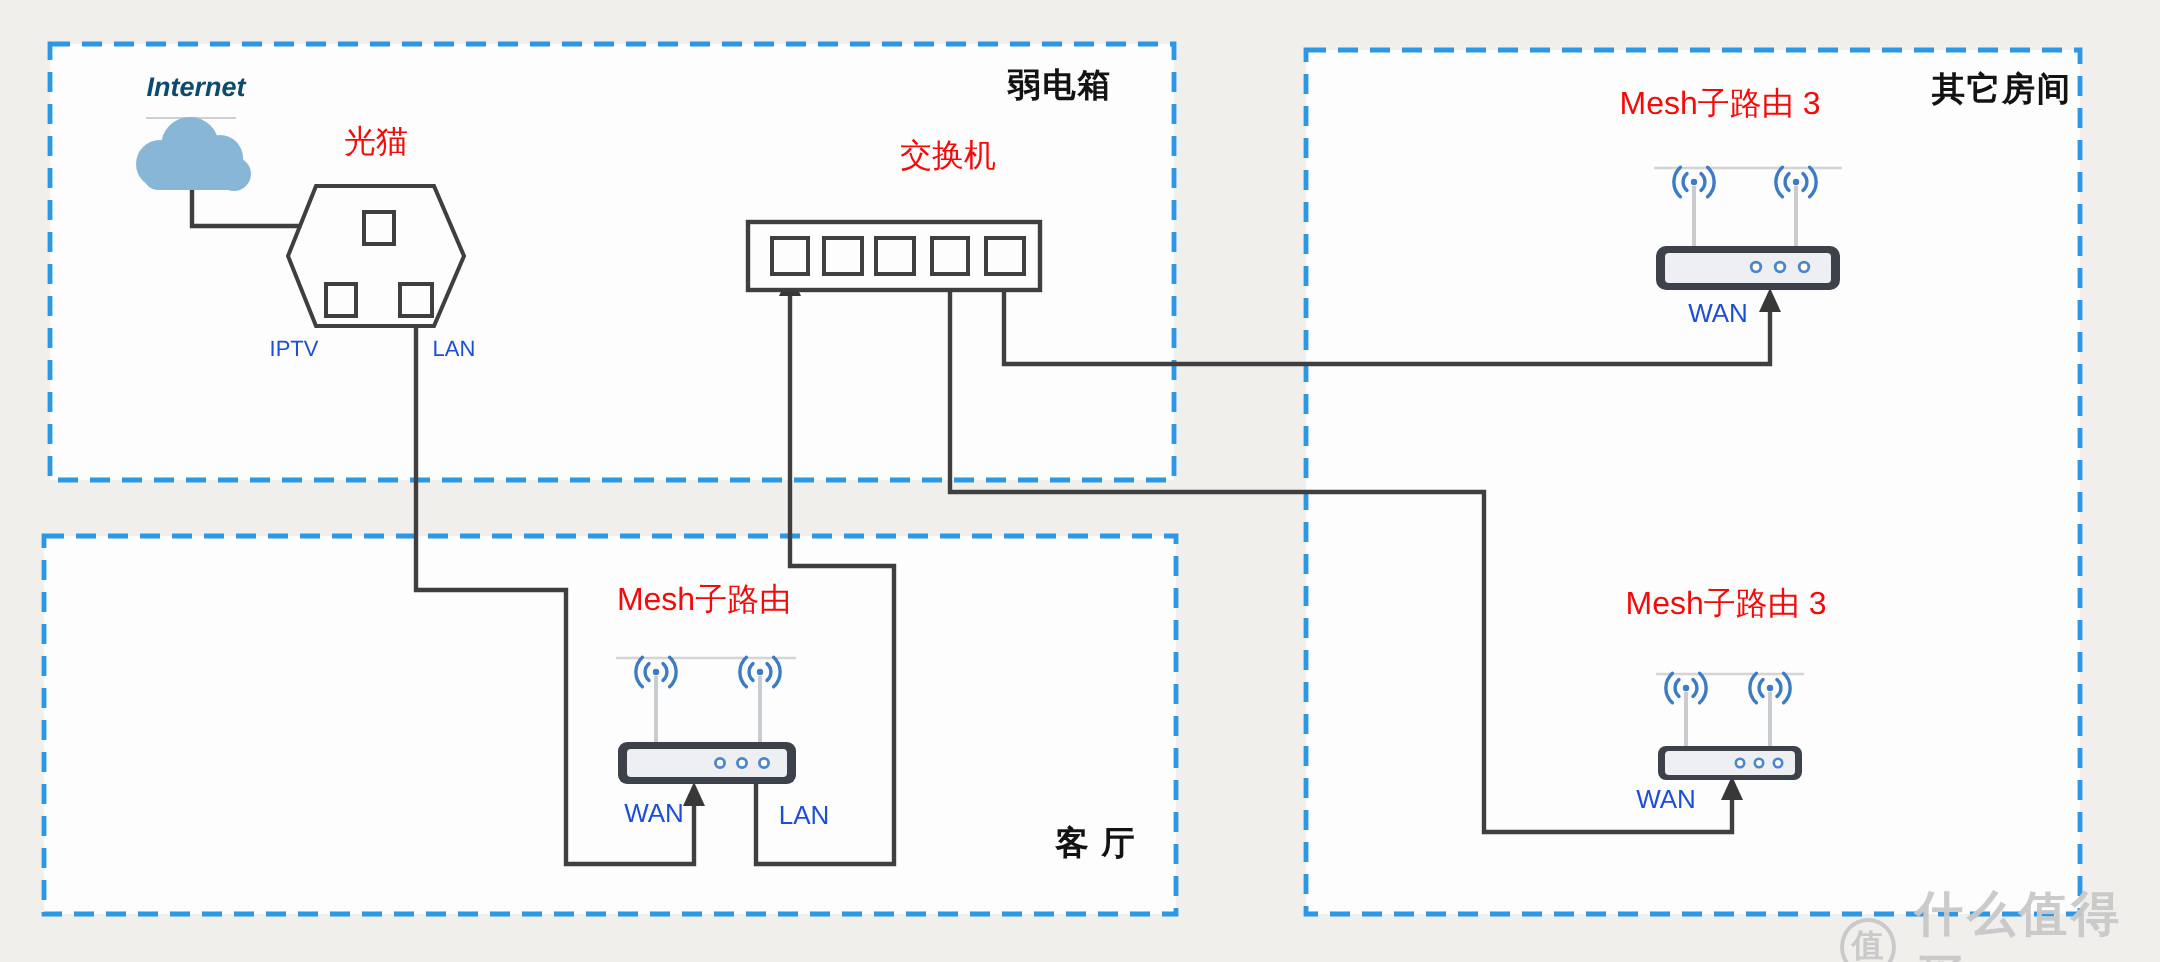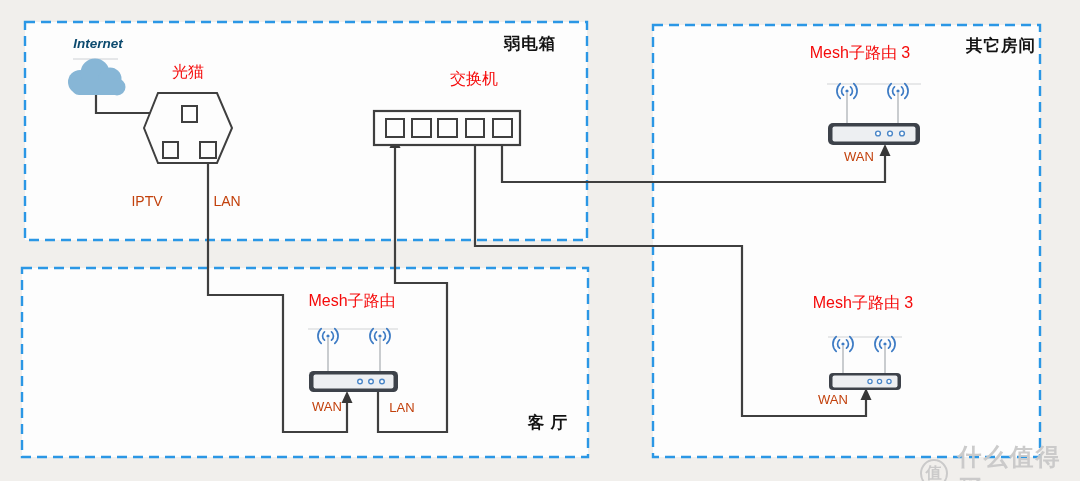--- a/index.html
+++ b/index.html
@@ -6,25 +6,25 @@
   #canvas{
     position:relative;width:1080px;height:481px;overflow:hidden;
     background:#f1efec;
     font-family:"Liberation Sans",sans-serif;
   }
   #diagram-svg{position:absolute;left:0;top:0;}
   .lbl{
     position:absolute;transform:translateX(-50%);
     white-space:nowrap;line-height:1.1;
     font-family:"Liberation Sans",sans-serif;
-    color:#c2410c;font-size:13px;
+    color:#1d4ed8;font-size:13px;
   }
   .lbl.red{color:#f50a0a;font-size:16px;}
   .lbl.zone{color:#131313;font-weight:bold;font-size:16.5px;letter-spacing:1px;}
-  .lbl.small{font-size:14px;margin-top:25px;}
+  .lbl.small{font-size:11px;}
   .lbl.internet{font-style:italic;font-weight:600;font-size:13.5px;color:#0c4a6e;}
   .watermark{
     position:absolute;display:flex;align-items:center;
     color:#c9c9c9;opacity:.95;
   }
   .wm-circle{
     width:25px;height:25px;border:2.5px solid #c9c9c9;border-radius:50%;
     display:flex;align-items:center;justify-content:center;
     font-size:16px;font-weight:bold;
   }

